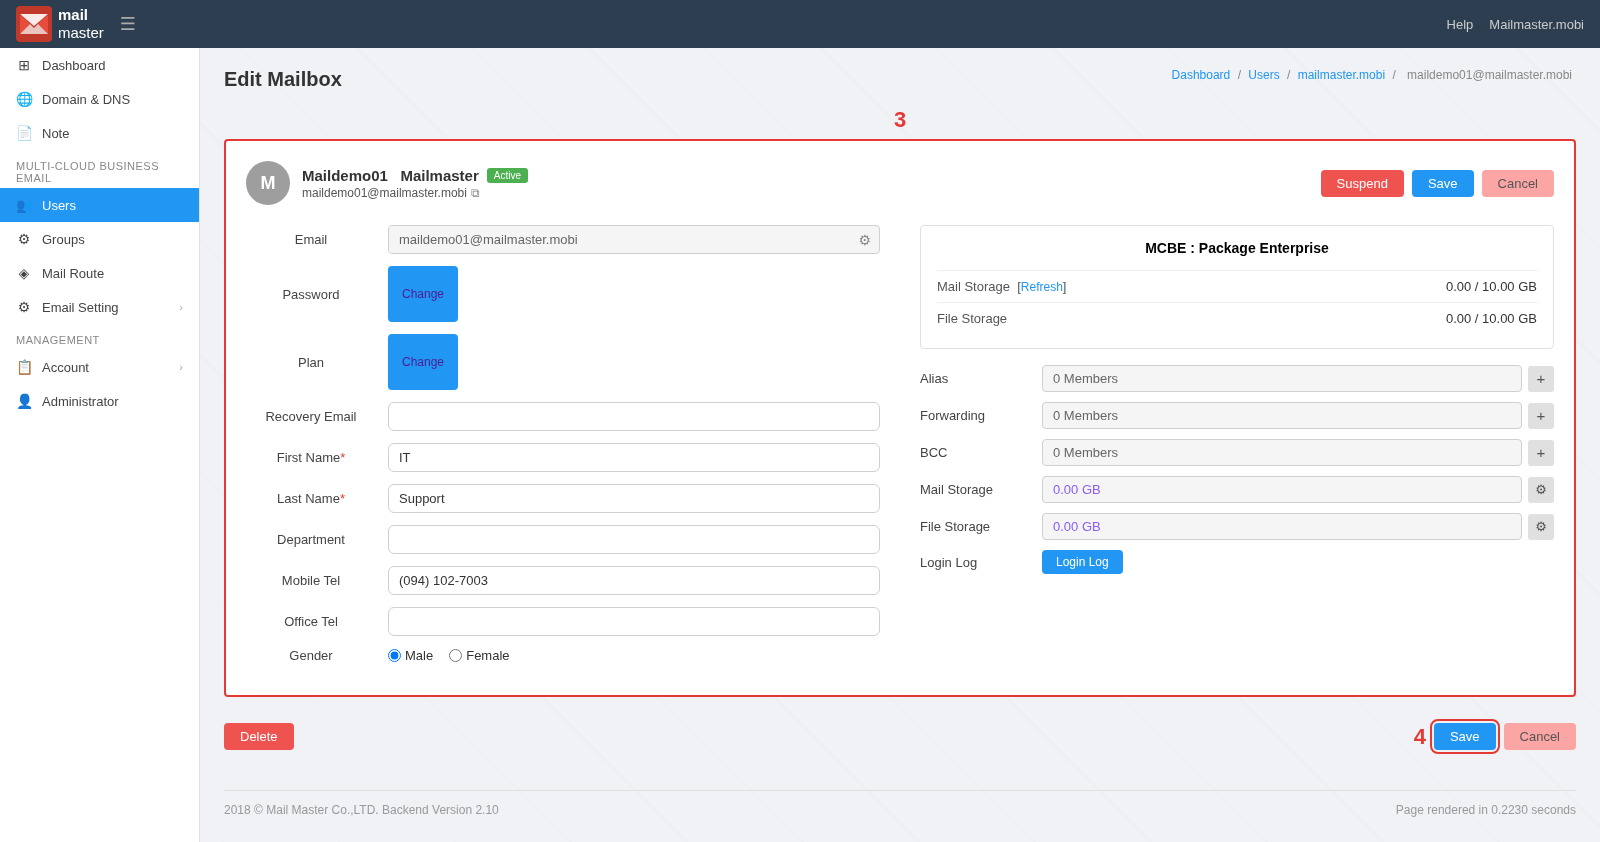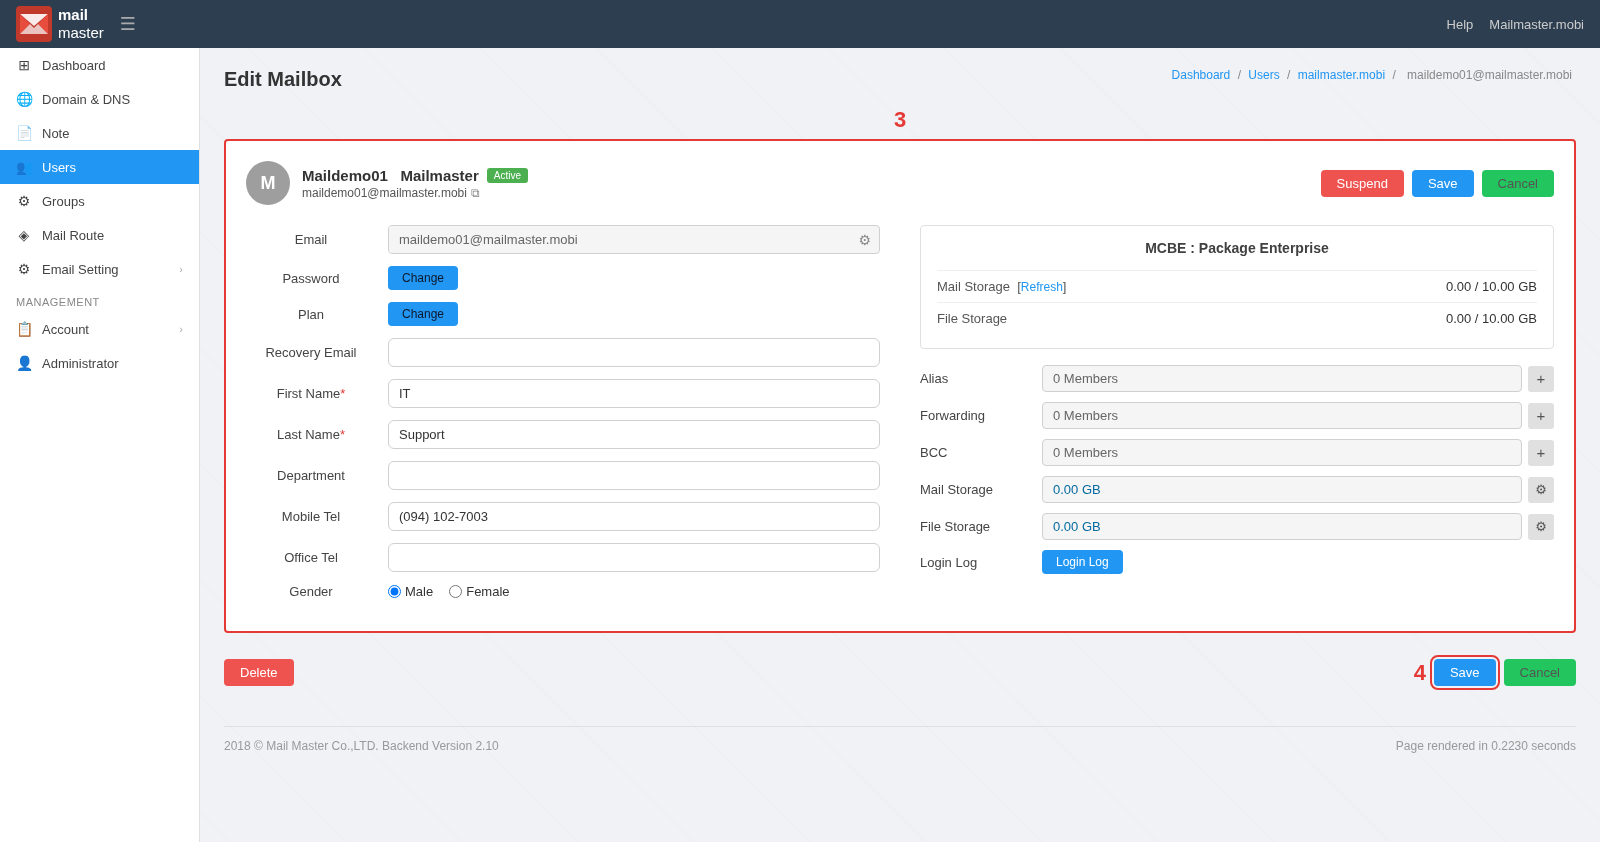--- a/index.html
+++ b/index.html
@@ -128,23 +128,23 @@
       padding: 6px 16px;
       border: none;
       border-radius: 4px;
       cursor: pointer;
       font-size: 13px;
       font-weight: 500;
     }
     .btn-suspend { background: #ef5350; color: #fff; }
     .btn-save { background: #2196f3; color: #fff; }
     .btn-save.highlighted { outline: 2px solid #e53935; outline-offset: 2px; }
-    .btn-cancel { background: #22c55e; color: #555; text-align: center; }
+    .btn-cancel { background: #fca5a5; color: #555; text-align: center; }
     .btn-delete { background: #ef5350; color: #fff; }
-    .btn-change { background: #2196f3; color: #0f172a; padding: 5px 14px; font-size: 12px; }
+    .btn-change { background: #2196f3; color: #4c1d95; padding: 21px 14px; font-size: 12px; }
     .btn-login-log { background: #2196f3; color: #fff; padding: 5px 14px; font-size: 12px; }
     .btn-small-plus {
       background: #e0e0e0;
       border: none;
       width: 26px; height: 26px;
       border-radius: 3px;
       cursor: pointer;
       font-size: 15px;
       color: #555;
       display: flex; align-items: center; justify-content: center;
@@ -214,21 +214,21 @@
     .radio-group { display: flex; gap: 16px; }
     .radio-option { display: flex; align-items: center; gap: 4px; cursor: pointer; }
 
     
     .package-box {
       border: 1px solid #e0e0e0;
       border-radius: 4px;
       padding: 14px 16px;
       margin-bottom: 16px;
     }
-    .package-title { text-align: center; font-weight: 600; font-size: 14px; margin-bottom: 14px; color: #404040; }
+    .package-title { text-align: center; font-weight: 600; font-size: 14px; margin-bottom: 14px; color: #000000; }
     .storage-row {
       display: flex;
       justify-content: space-between;
       align-items: center;
       padding: 8px 0;
       border-top: 1px solid #eee;
       font-size: 13px;
     }
     .storage-row:first-of-type { border-top: none; }
     .storage-label { color: #555; }
@@ -263,21 +263,21 @@
       background: #f5f5f5;
       color: #666;
     }
     .storage-input-row {
       flex: 1;
       padding: 5px 10px;
       border: 1px solid #d0d0d0;
       border-radius: 4px;
       font-size: 13px;
       background: #f5f5f5;
-      color: #0369a1;
+      color: #8b5cf6;
     }
     .gear-btn {
       background: #e0e0e0;
       border: none;
       width: 26px; height: 26px;
       border-radius: 3px;
       cursor: pointer;
       font-size: 13px;
       color: #555;
       display: flex; align-items: center; justify-content: center;
@@ -347,20 +347,21 @@
   </div>
   <div class="sidebar-item">
     <span class="sidebar-icon">🌐</span>
     <span>Domain &amp; DNS</span>
   </div>
   <div class="sidebar-item">
     <span class="sidebar-icon">📄</span>
     <span>Note</span>
   </div>
 
+  <div class="sidebar-section-label">Multi-Cloud Business Email</div>
 
   <div class="sidebar-item active">
     <span class="sidebar-icon">👥</span>
     <span>Users</span>
   </div>
   <div class="sidebar-item">
     <span class="sidebar-icon">⚙</span>
     <span>Groups</span>
   </div>
   <div class="sidebar-item">

